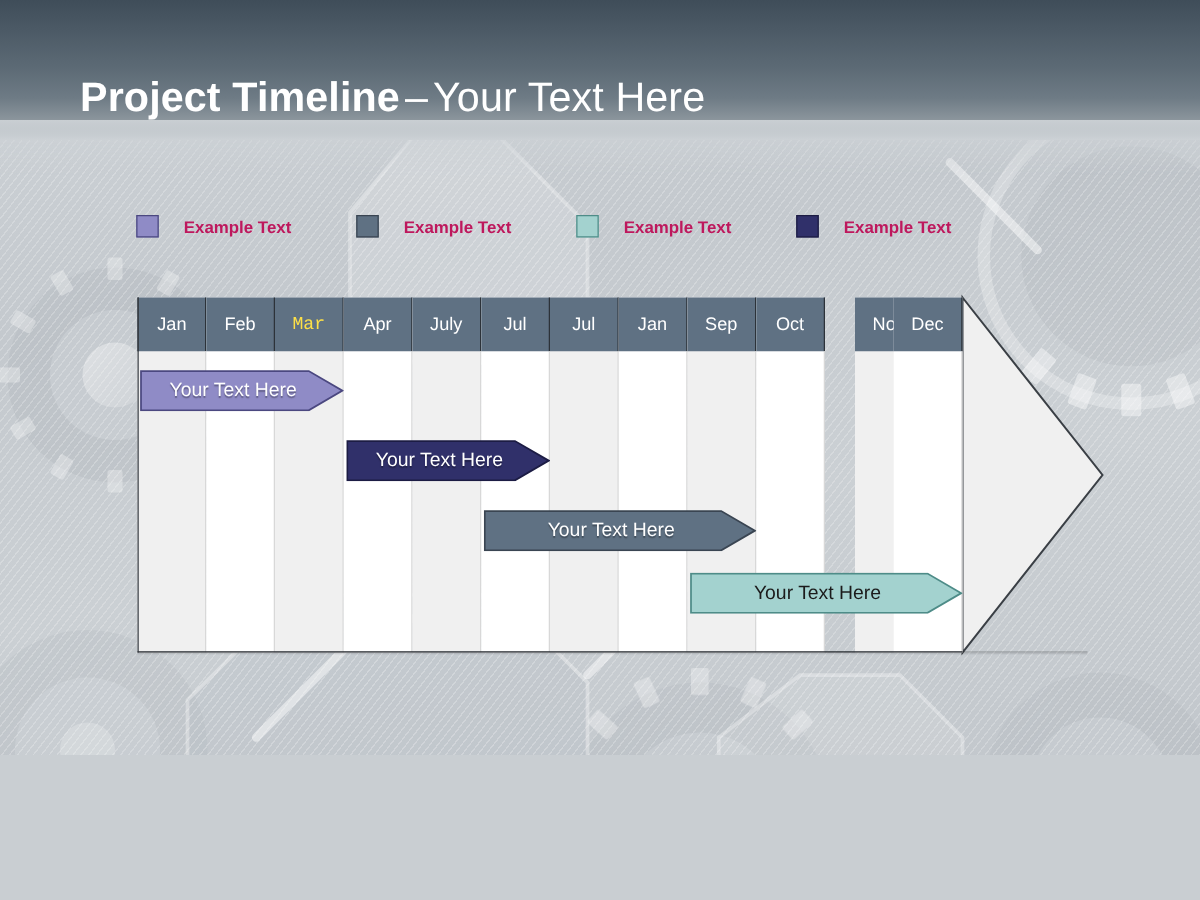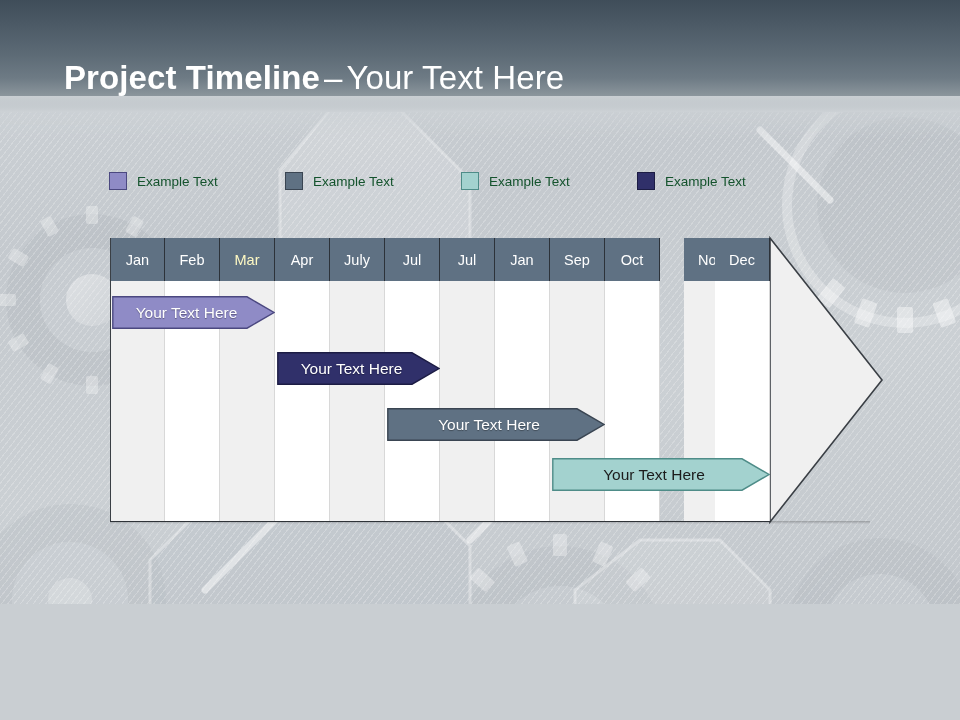--- a/index.html
+++ b/index.html
@@ -88,23 +88,23 @@
   }
   .legend-swatch {
     width: 18px;
     height: 18px;
     box-sizing: border-box;
     border: 1.5px solid rgba(0,0,0,.45);
     flex: 0 0 auto;
   }
   .legend-label {
     font-size: 13.5px;
-    font-weight: normal;
-    color: #14532d;
-    margin-left: 10px;
+    font-weight: bold;
+    color: #be185d;
+    margin-left: 20px;
     white-space: nowrap;
   }
 
   
   #chart {
     position: absolute;
     left: 110px;
     top: 238px;
     width: 660px;
     height: 284px;
@@ -350,21 +350,21 @@
     <div id="grid-cols">
         <div class="grid-col odd" style="left: 0px;">
           <div class="col-head" style="background: rgb(95, 113, 131); color: rgb(255, 255, 255);">Jan</div>
           <div class="col-body-sep"></div>
         </div>
         <div class="grid-col even" style="left: 55px;">
           <div class="col-head" style="background: rgb(95, 113, 131); color: rgb(255, 255, 255);">Feb</div>
           <div class="col-body-sep"></div>
         </div>
         <div class="grid-col odd" style="left: 110px;">
-          <div class="col-head" style="background: rgb(95, 113, 131); color: #fef9c3;">Mar</div>
+          <div class="col-head" style="background: rgb(95, 113, 131); color: #fde047; font-family: Liberation Mono, monospace;">Mar</div>
           <div class="col-body-sep"></div>
         </div>
         <div class="grid-col even" style="left: 165px;">
           <div class="col-head" style="background: rgb(95, 113, 131); color: rgb(255, 255, 255);">Apr</div>
           <div class="col-body-sep"></div>
         </div>
         <div class="grid-col odd" style="left: 220px;">
           <div class="col-head" style="background: rgb(95, 113, 131); color: rgb(255, 255, 255);">July</div>
           <div class="col-body-sep"></div>
         </div>

